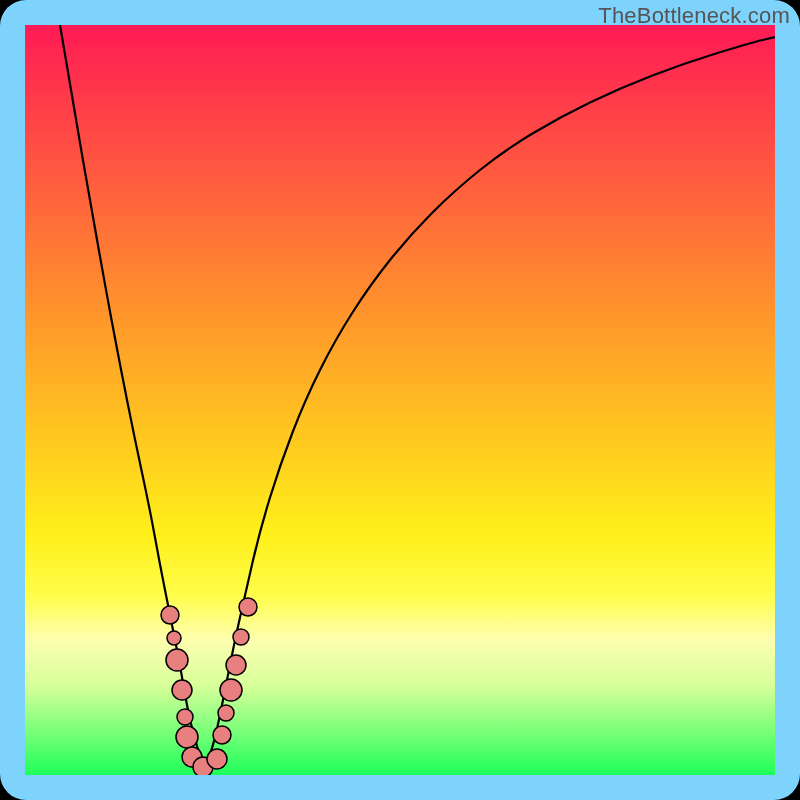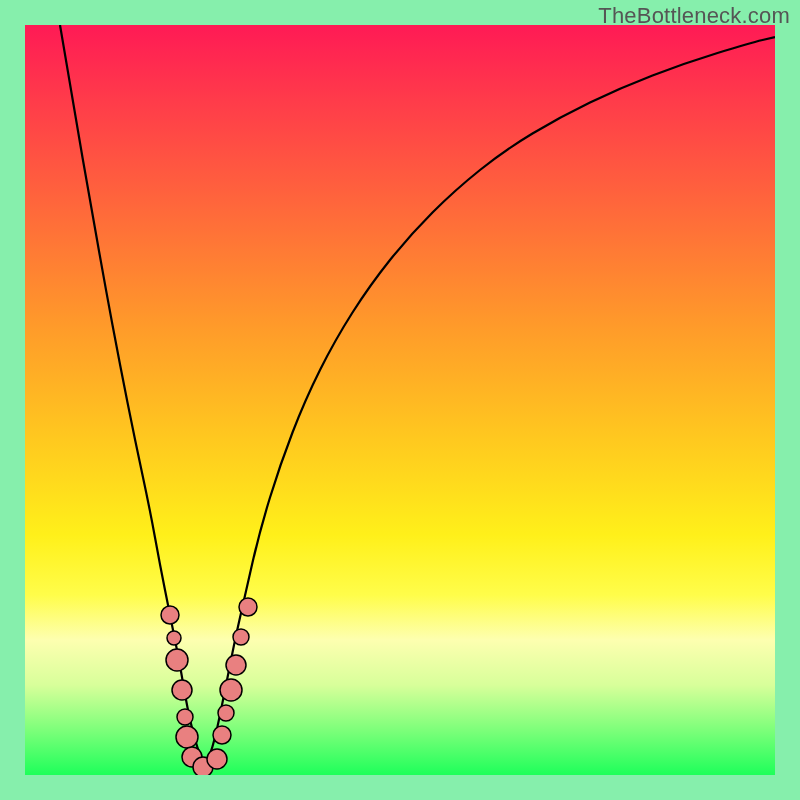--- a/index.html
+++ b/index.html
@@ -7,21 +7,22 @@
     padding: 0;
     width: 800px;
     height: 800px;
     overflow: hidden;
     background: #000;
     font-family: Arial, Helvetica, sans-serif;
   }
   .frame {
     position: absolute;
     inset: 0;
-    background: #86efac;
+    background: #7dd3fc;
+    border-radius: 26px;
   }
   .plot-area {
     position: absolute;
     left: 25px;
     top: 25px;
     width: 750px;
     height: 750px;
     overflow: hidden;
   }
   .gradient-bg {

